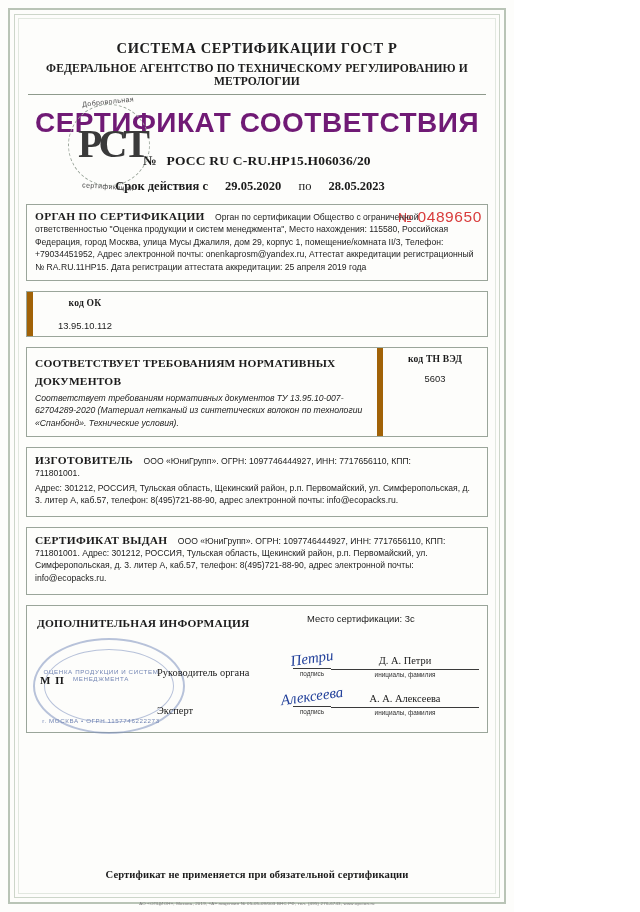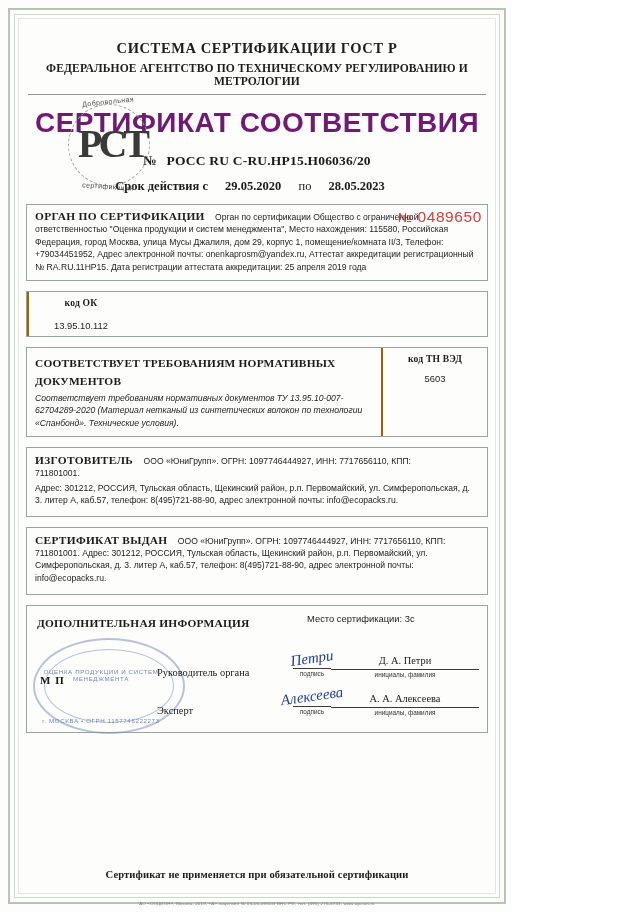--- a/index.html
+++ b/index.html
@@ -182,21 +182,21 @@
     margin-top: 10px;
     box-sizing: border-box;
   }
   .row2 .left {
     flex: 1;
     padding: 5px 8px 7px 8px;
     min-height: 62px;
   }
   .row2 .right {
     width: 92px;
-    border-left: 2px solid #a16207;
+    border-left: 6px solid #a16207;
     padding: 5px 6px;
     text-align: center;
   }
   .code-label {
     font-size: 9.6px;
     font-weight: bold;
     letter-spacing: .2px;
   }
   .code-val {
     font-family: "Liberation Sans", sans-serif;

